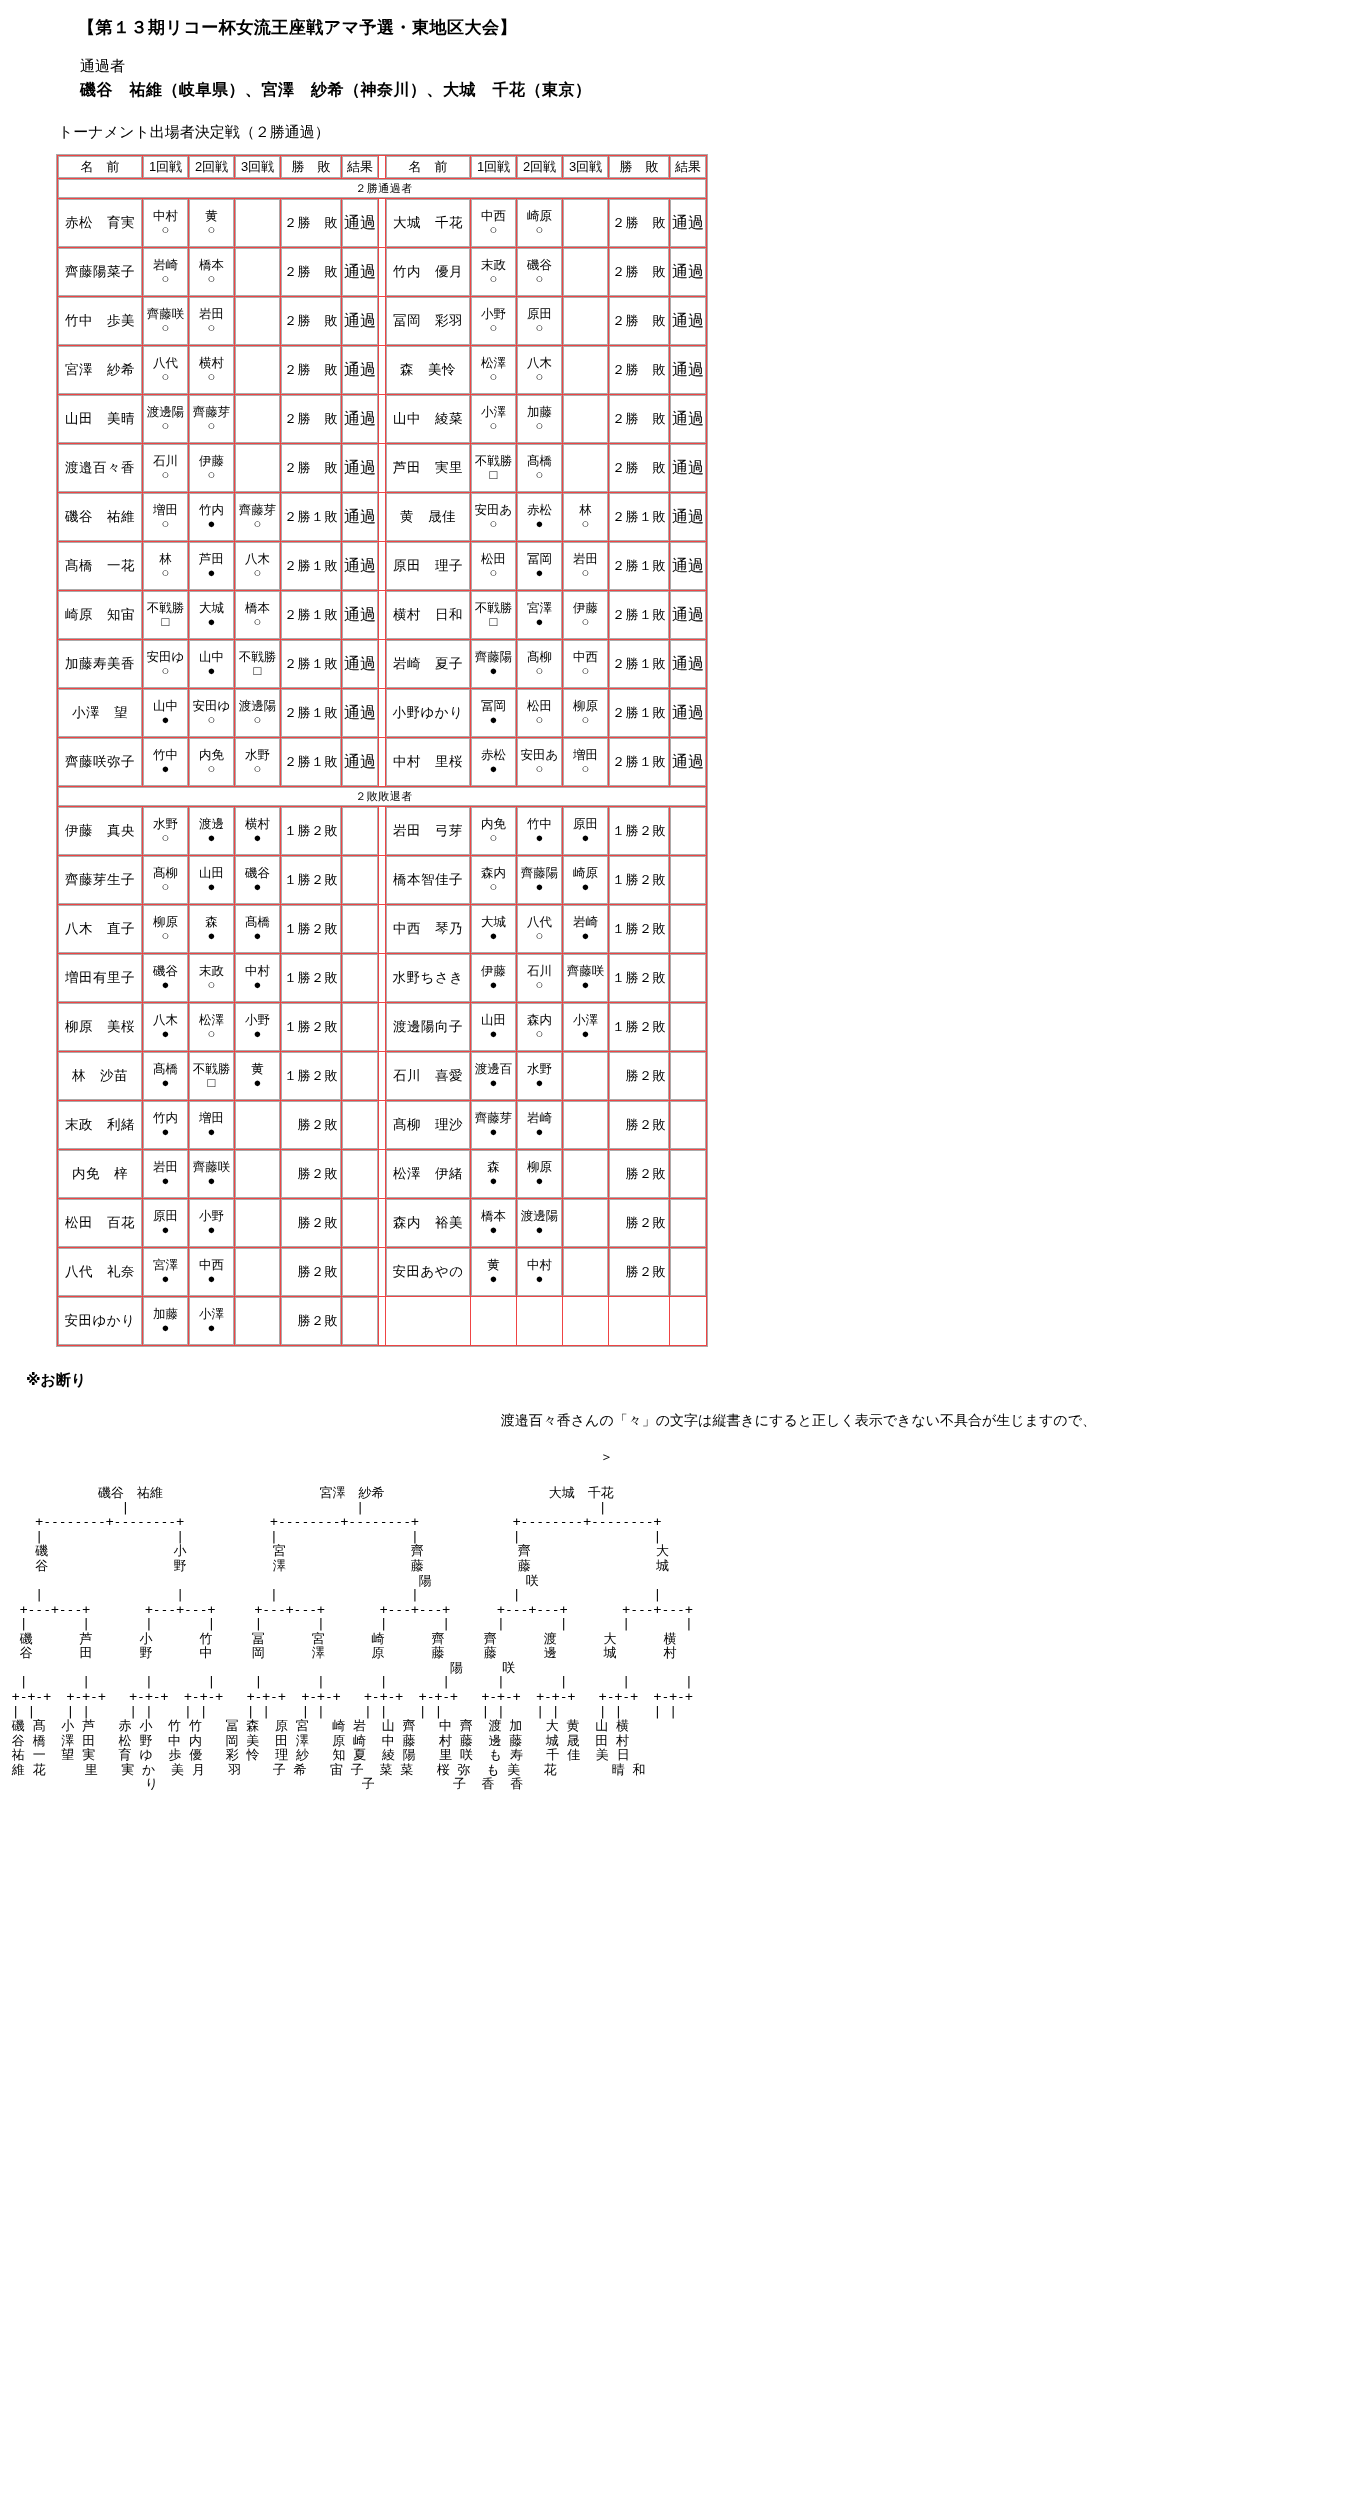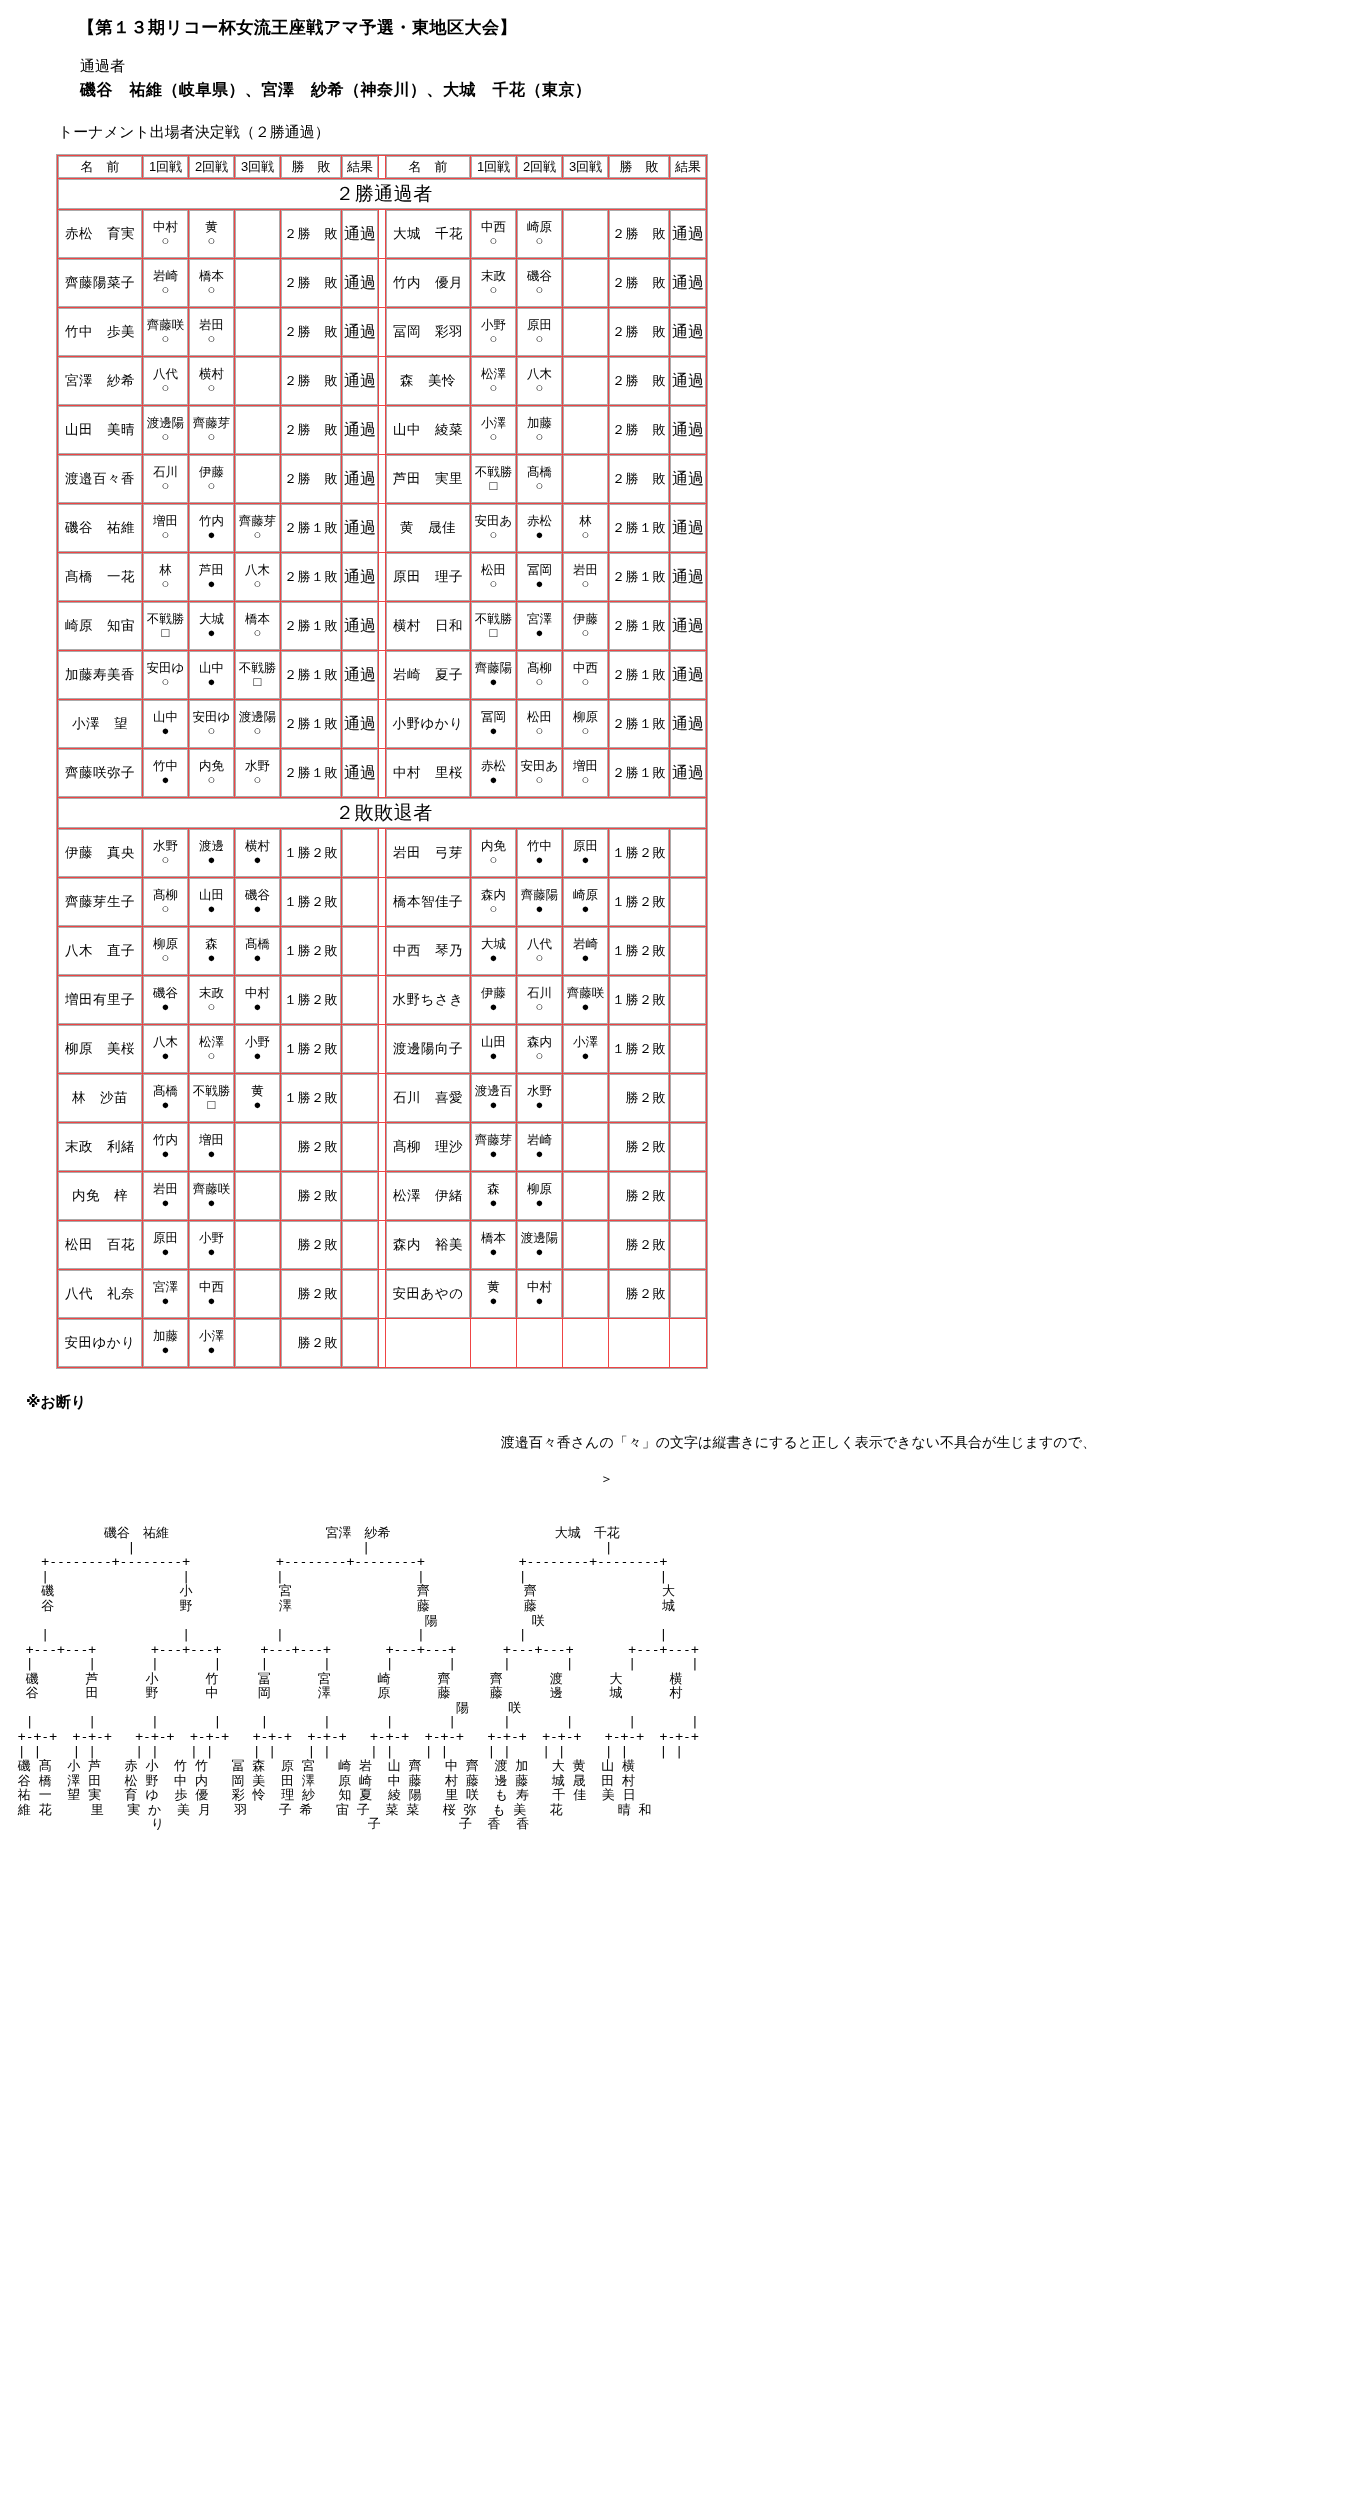--- a/index.html
+++ b/index.html
@@ -83,21 +83,21 @@
     line-height: 1.05;
     height: 42px;
     padding: 2px 0 !important;
   }
   .cell-round .opp { display: block; white-space: nowrap; font-size: 12.5px;}
   .cell-round .mark { display: block; font-size: 13px; line-height: 1; }
   .cell-score { font-size: 13px; white-space: nowrap; letter-spacing: 0.5px; }
   .cell-result { font-size: 16px; }
   .subhead td {
     text-align: left;
-    font-size: 19px;
+    font-size: 11px;
     padding-left: 4px !important;
     letter-spacing: 0.5px;
   }
 
   
   .rep-caption {
     font-size: 15px;
     margin: 36px 0 0 26px;
   }
   .note-title {
@@ -107,27 +107,27 @@
   }
   .note-body {
     font-size: 14px;
     margin: 20px 0 0 26px;
     line-height: 1.45;
     text-align: right;
   }
 
   
   .bracket {
-    margin: 38px 0 0 0;
+    margin: 20px 0 0 0;
     font-family: "DejaVu Sans Mono", "Liberation Mono", monospace;
     font-size: 13px;
     line-height: 1.12;
     white-space: pre;
     letter-spacing: 0;
-    padding-left: 10px;
+    padding-left: 4px;
   }
   .bracket-arrow {
     font-family: "DejaVu Sans Mono", "Liberation Mono", monospace;
     font-size: 13px;
     margin: 18px 0 0 0;
     padding-left: 600px;
     white-space: pre;
   }
 </style>
 </head>

